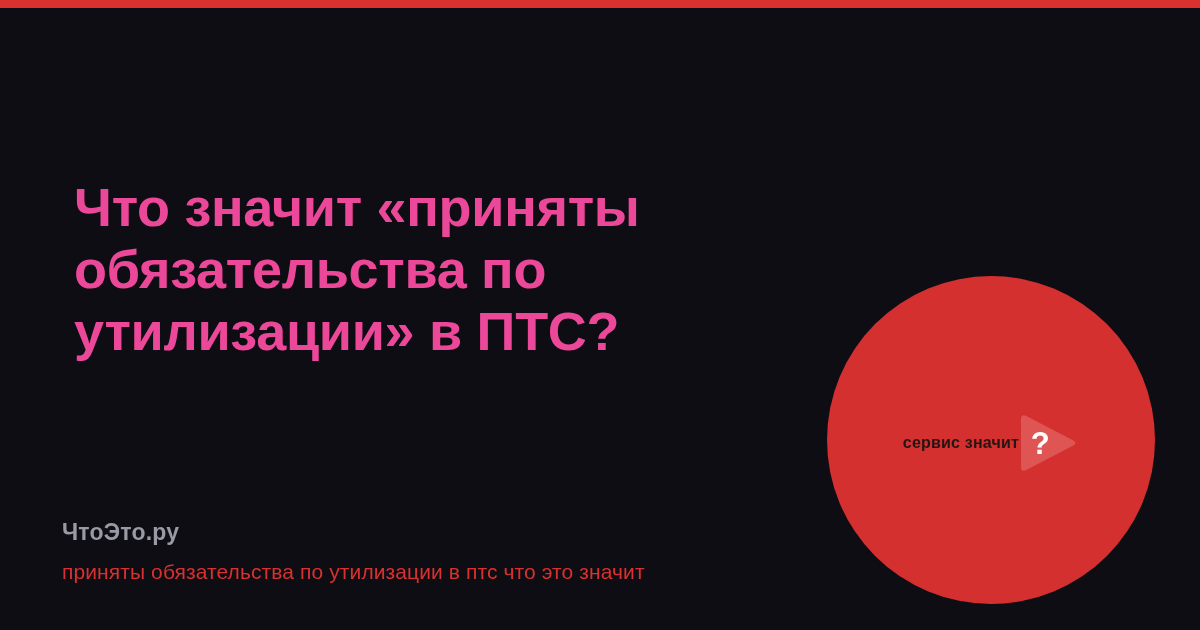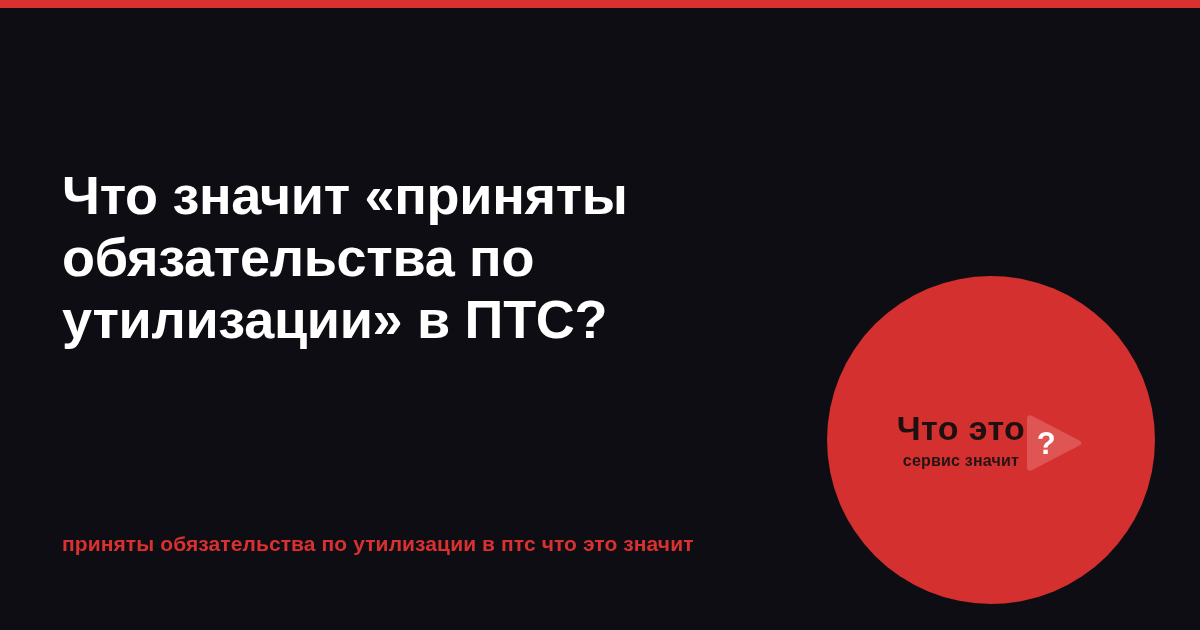--- a/index.html
+++ b/index.html
@@ -31,22 +31,22 @@
     height: 8px;
     background: #d8312f;
   }
 
   
   .headline {
     position: absolute;
     left: 62px;
     top: 164px;
     width: 700px;
-    margin: 0;
-    color: #ffffff;
+    margin: 12px;
+    color: #ec4899;
     font-family: "Liberation Sans", "DejaVu Sans", sans-serif;
     font-size: 54px;
     font-weight: bold;
     line-height: 62px;
     letter-spacing: -0.3px;
     white-space: pre-line;
   }
 
   
   .brand-block {
@@ -58,21 +58,21 @@
     color: #9a9aa4;
     font-size: 23px;
     font-weight: bold;
     line-height: 28px;
     letter-spacing: 0.2px;
   }
   .brand-keywords {
     margin-top: 13px;
     color: #d8312f;
     font-size: 21px;
-    font-weight: bold;
+    font-weight: normal;
     line-height: 26px;
     letter-spacing: 0.1px;
     white-space: nowrap;
   }
 
   
   .logo-circle {
     position: absolute;
     left: 827px;
     top: 276px;
@@ -147,27 +147,27 @@
 </head>
 <body>
 
 <div class="canvas">
 
   <div class="top-bar"></div>
 
   <h1 class="headline">Что значит «приняты обязательства по утилизации» в ПТС?</h1>
 
   <div class="brand-block">
+    <div class="brand-name">ЧтоЭто.ру</div>
     <div class="brand-keywords">приняты обязательства по утилизации в птс что это значит</div>
   </div>
 
   <div class="logo-circle">
     <div class="logo-inner">
       <div class="logo-text">
-        <div class="logo-title">Что это</div>
         <div class="logo-subtitle">сервис значит</div>
       </div>
       <div class="logo-play">
         <svg width="68" height="68" viewBox="0 0 68 68" aria-hidden="true">
           <path d="M10 10.5 Q10 4 15.8 7.2 L62 31.2 Q67 34 62 36.8 L15.8 60.8 Q10 64 10 57.5 Z" fill="#de5553"></path>
         </svg>
         <span class="logo-qmark">?</span>
       </div>
     </div>
   </div>

